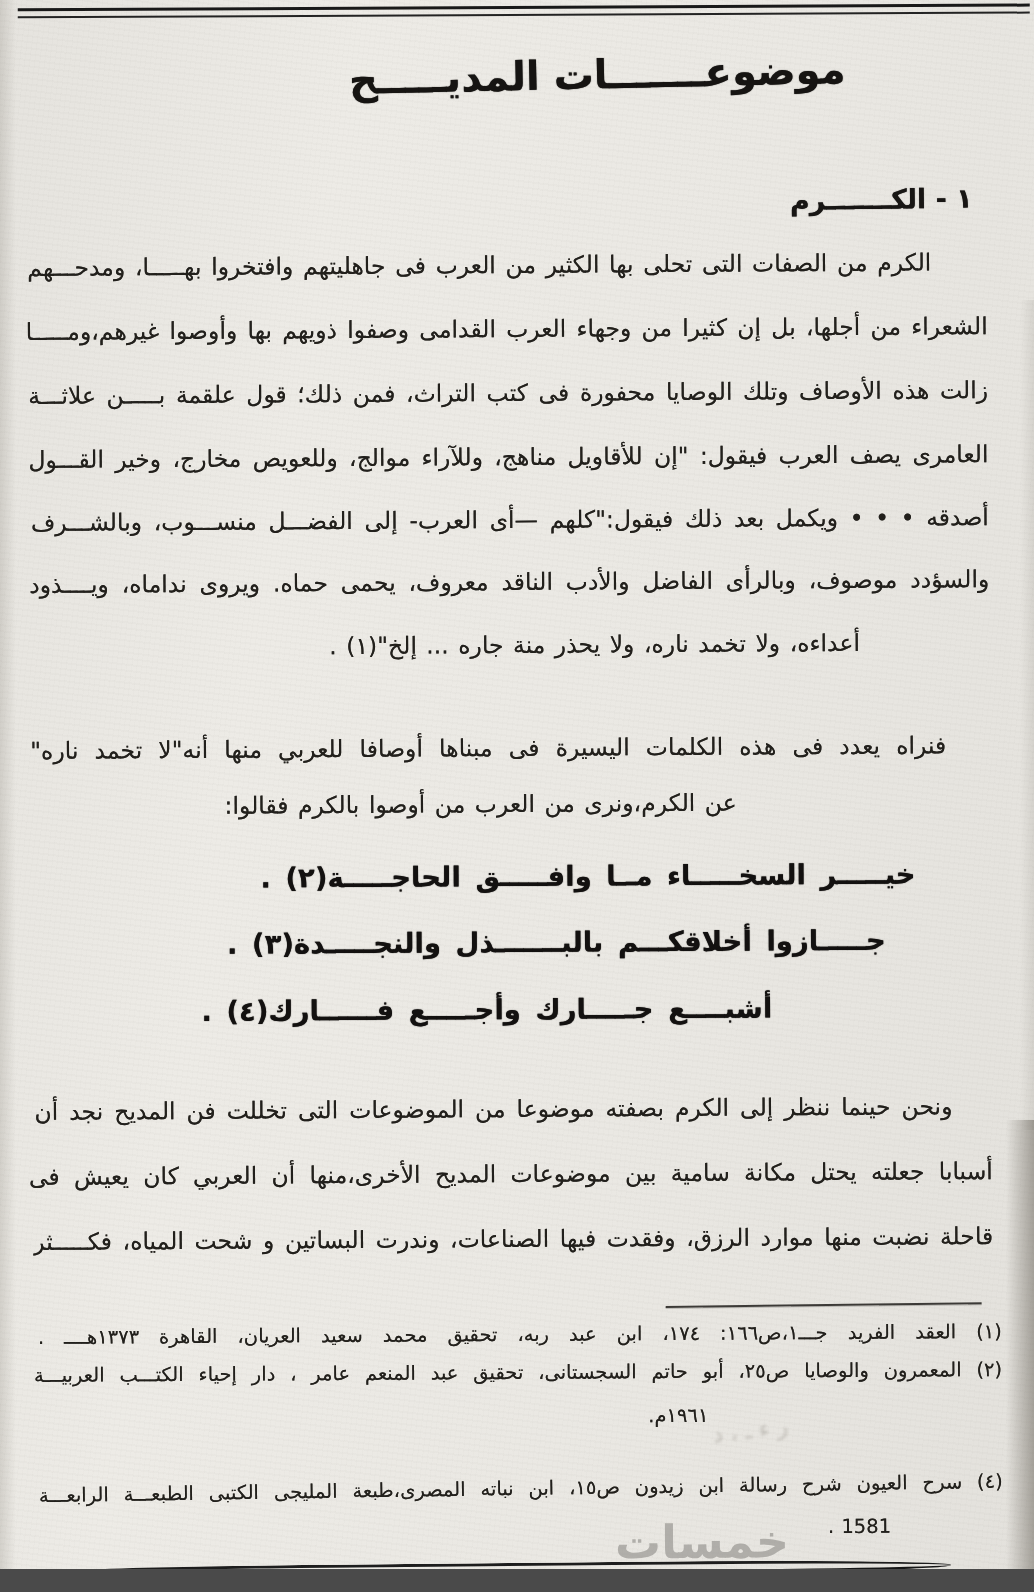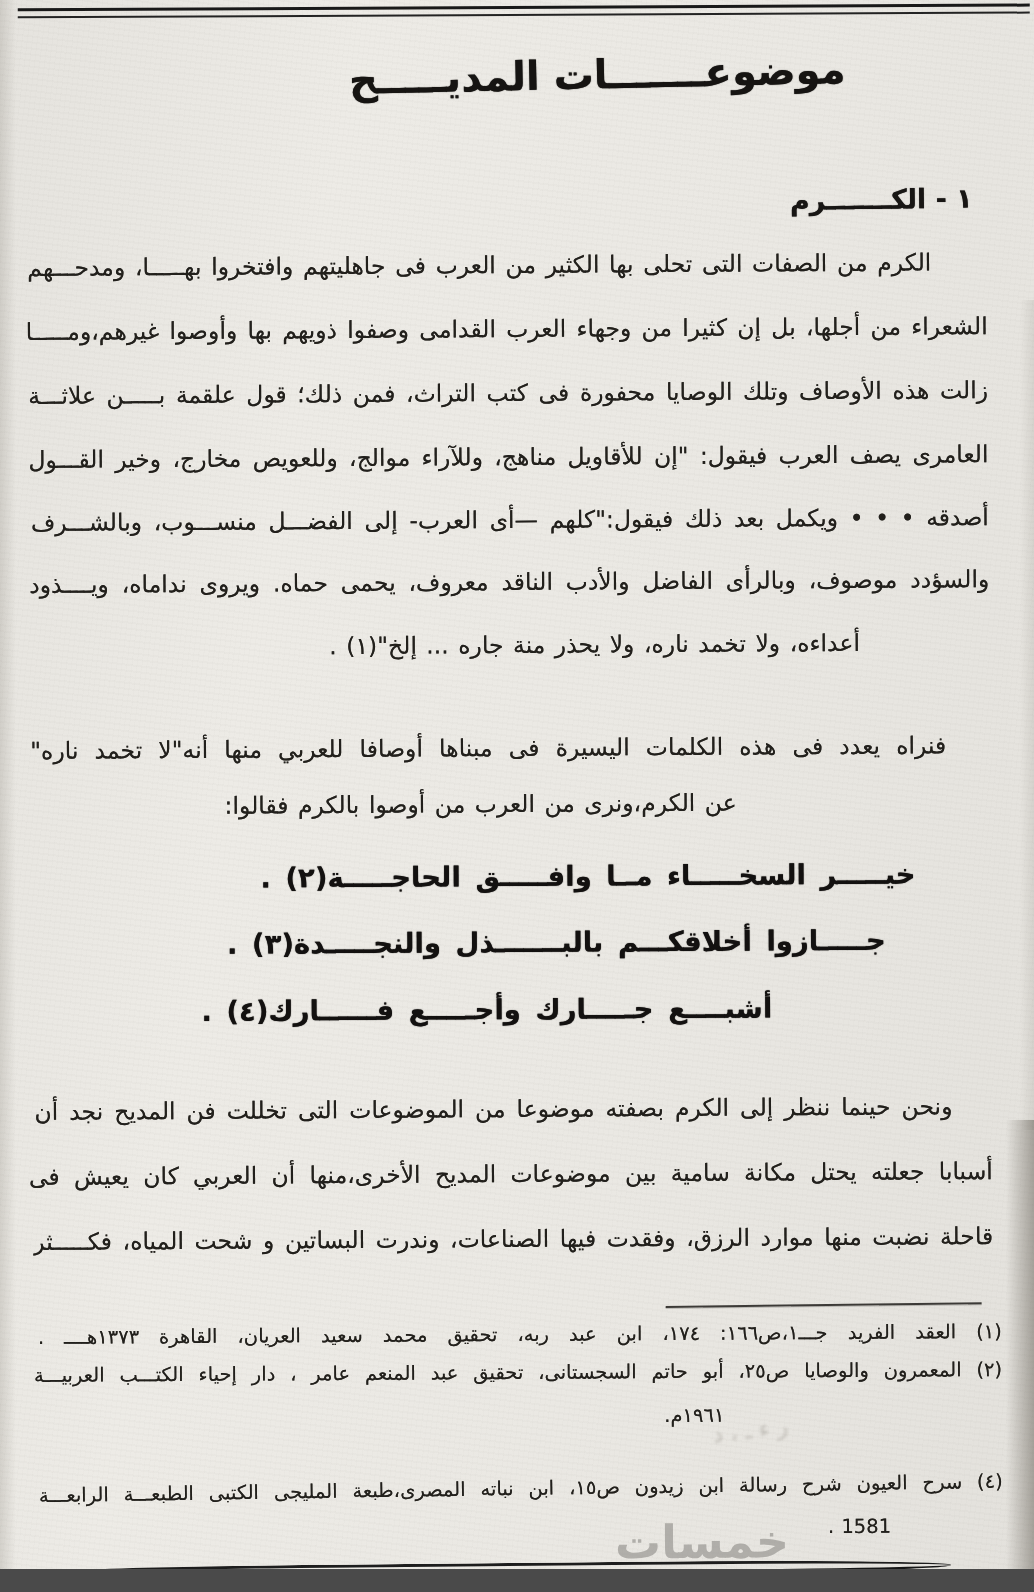--- a/index.html
+++ b/index.html
@@ -127,21 +127,21 @@
     <div class="line saying center" style="top:988px;transform:translateX(-32px);">أشبــــع جـــــارك وأجـــــع فــــــارك(٤) .</div>
 
     <div class="line just" style="top:1088px;right:84px;left:32px;">ونحن حينما ننظر إلى الكرم بصفته موضوعا من الموضوعات التى تخللت فن المديح نجد أن لـــه</div>
     <div class="line just" style="top:1153px;right:44px;left:26px;">أسبابا جعلته يحتل مكانة سامية بين موضوعات المديح الأخرى،منها أن العربي كان يعيش فى صحــراء</div>
     <div class="line just" style="top:1218px;right:44px;left:30px;">قاحلة نضبت منها موارد الرزق، وفقدت فيها الصناعات، وندرت البساتين و شحت المياه، فكـــــثر</div>
 
     <div class="fn-sep"></div>
 
     <div class="line fnote just" style="top:1318px;right:36px;left:34px;">(١) العقد الفريد جـــ١،ص١٦٦: ١٧٤، ابن عبد ربه، تحقيق محمد سعيد العريان، القاهرة ١٣٧٣هــــ .</div>
     <div class="line fnote just" style="top:1356px;right:36px;left:30px;">(٢) المعمرون والوصايا ص٢٥، أبو حاتم السجستانى، تحقيق عبد المنعم عامر ، دار إحياء الكتـــب العربيـــة</div>
-    <div class="line fnote" style="top:1400px;right:314px;">١٩٦١م.</div>
+    <div class="line fnote" style="top:1400px;right:330px;">١٩٦١م.</div>
 
     <div class="smudge">ر ء ـ ، د</div>
 
     <div class="line fnote just" style="top:1472px;right:36px;left:34px;transform:rotate(-0.5deg);">(٤) سرح العيون شرح رسالة ابن زيدون ص١٥، ابن نباته المصرى،طبعة المليجى الكتبى الطبعـــة الرابعـــة</div>
     <div class="line fnote" style="top:1512px;right:148px;">1581 .</div>
 
     <div class="watermark">خمسات</div>
 
     <div class="rule rule-bottom"></div>
 

